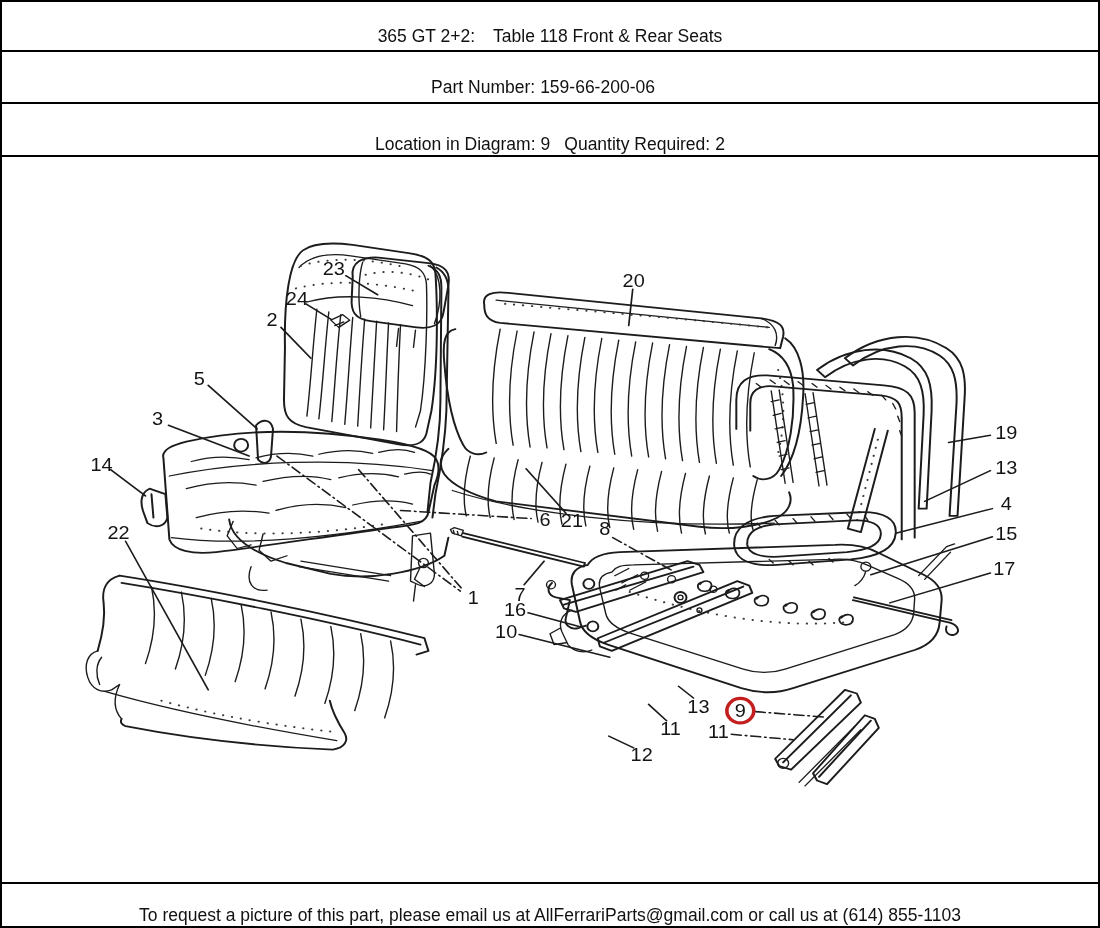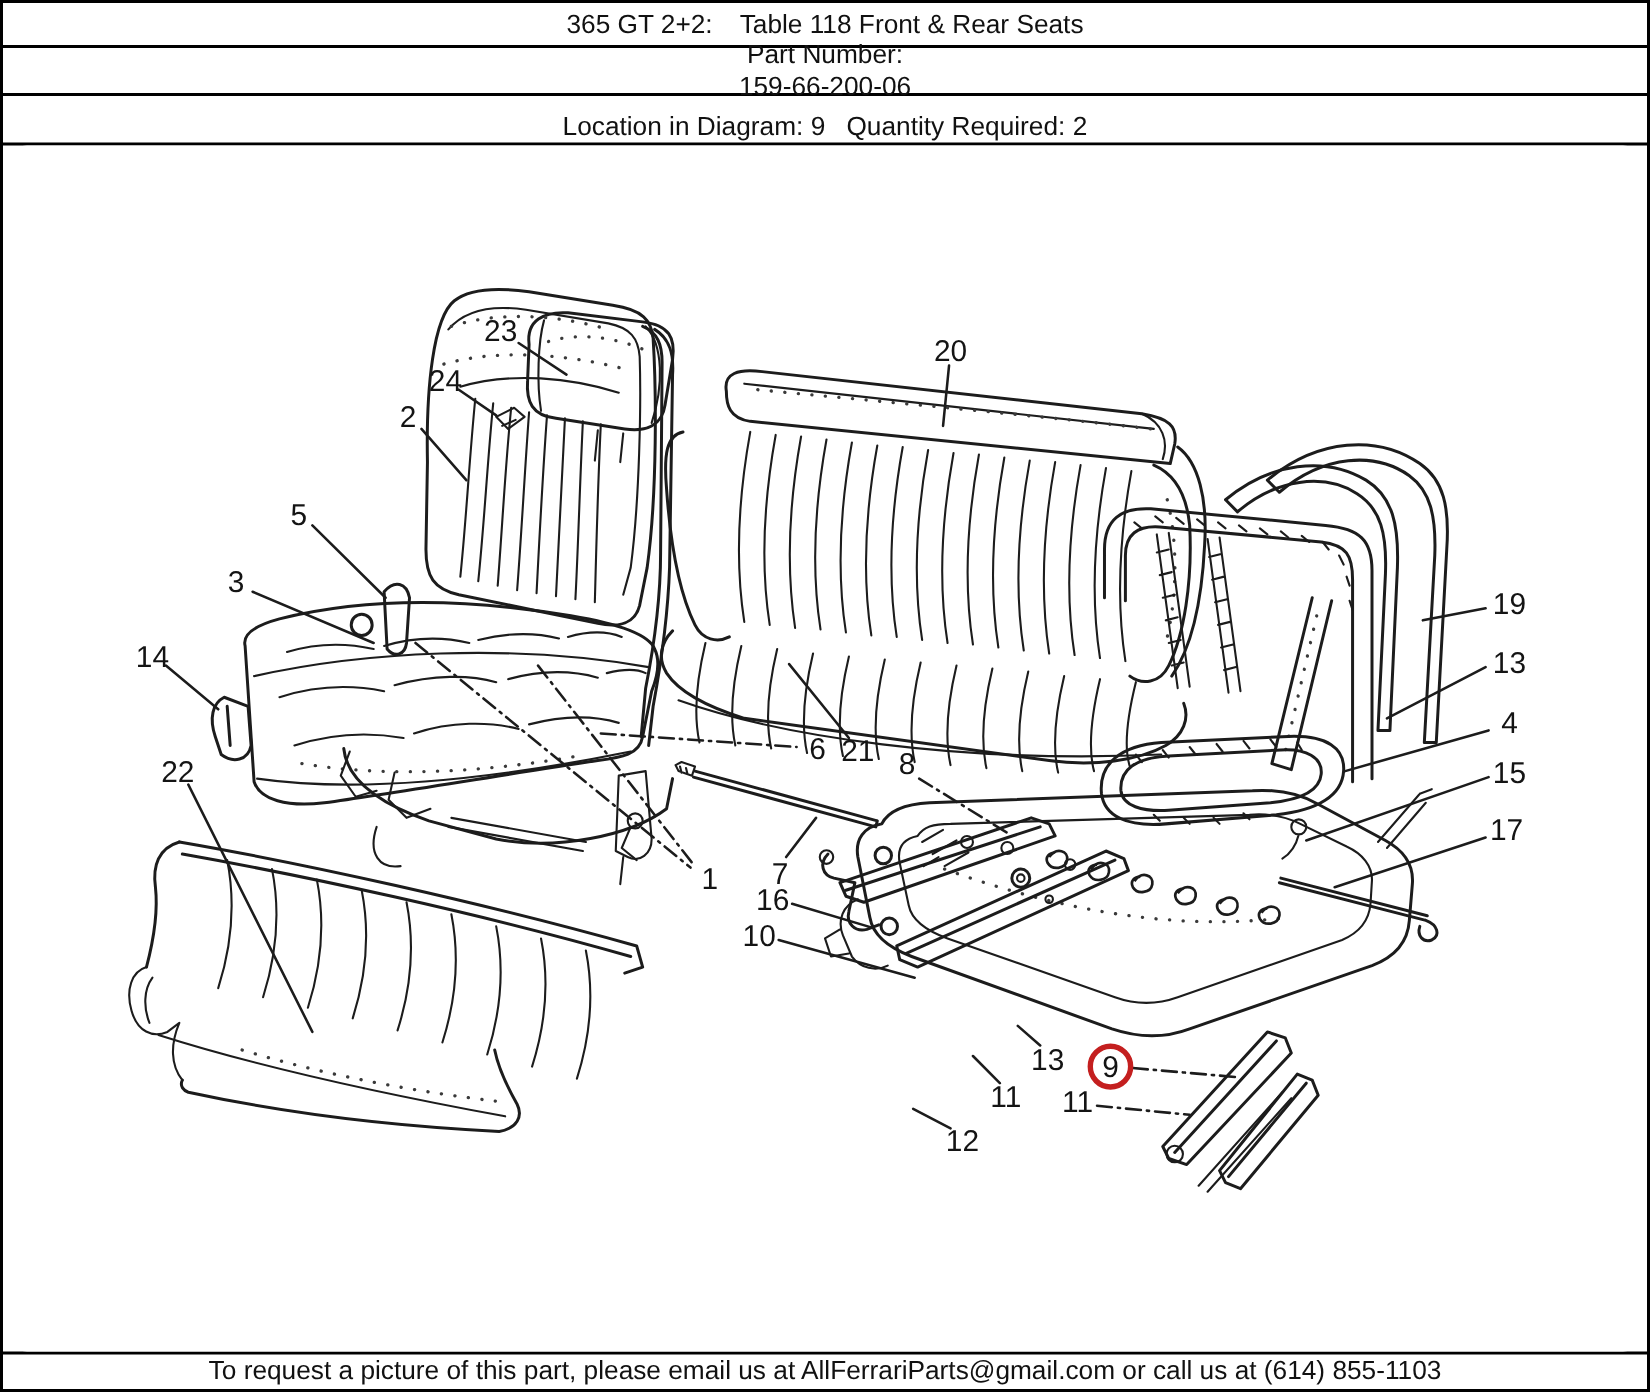--- a/index.html
+++ b/index.html
@@ -6,33 +6,33 @@
   #page{
     width:1100px;height:928px;box-sizing:border-box;
     border:2px solid #000;background:#fff;
     display:flex;flex-direction:column;
     font-family:"Liberation Sans",sans-serif;color:#111;
     position:relative;overflow:hidden;
   }
   .hrow{
     box-sizing:border-box;border-bottom:2px solid #000;
     display:flex;align-items:center;justify-content:center;
-    font-size:17.5px;white-space:nowrap;flex:0 0 auto;
+    font-size:17.5px;white-space:nowrap;flex:0 0 auto;margin-top:20px;
   }
   #row-title{height:30px;}
-  #row-part{height:32px;flex-direction:column;}
+  #row-part{height:32px;}
   #row-loc{height:33px;align-items:flex-end;}
   .gap-lg{display:inline-block;width:18px;}
   .gap-md{display:inline-block;width:14px;}
   .gap-sm{display:inline-block;width:5px;}
   #diagram-area{flex:1 1 auto;position:relative;background:#fff;border-radius:16px;}
   #diagram-svg{position:absolute;inset:0;width:100%;height:100%;}
   #footer-row{
-    box-sizing:border-box;border-top:2px solid #000;height:25px;
-    display:flex;align-items:flex-start;justify-content:center;
+    box-sizing:border-box;border-top:2px solid #000;height:44px;
+    display:flex;align-items:flex-end;justify-content:center;
     font-size:17.5px;flex:0 0 auto;white-space:nowrap;
   }
   
   .ln{fill:none;stroke:#1c1c1c;stroke-width:2;stroke-linecap:round;stroke-linejoin:round;}
   .ln-thin{fill:none;stroke:#1c1c1c;stroke-width:1.4;stroke-linecap:round;stroke-linejoin:round;}
   .leader{fill:none;stroke:#1c1c1c;stroke-width:1.7;stroke-linecap:round;}
   .leader-dash{fill:none;stroke:#1c1c1c;stroke-width:1.7;stroke-linecap:round;stroke-dasharray:10 4 1.5 4;}
   .dots{fill:none;stroke:#3a3a3a;stroke-width:2.2;stroke-linecap:round;stroke-dasharray:0.1 9;}
   .callout{font-family:"Liberation Sans",sans-serif;font-size:20px;fill:#141414;text-anchor:middle;}
 </style>

